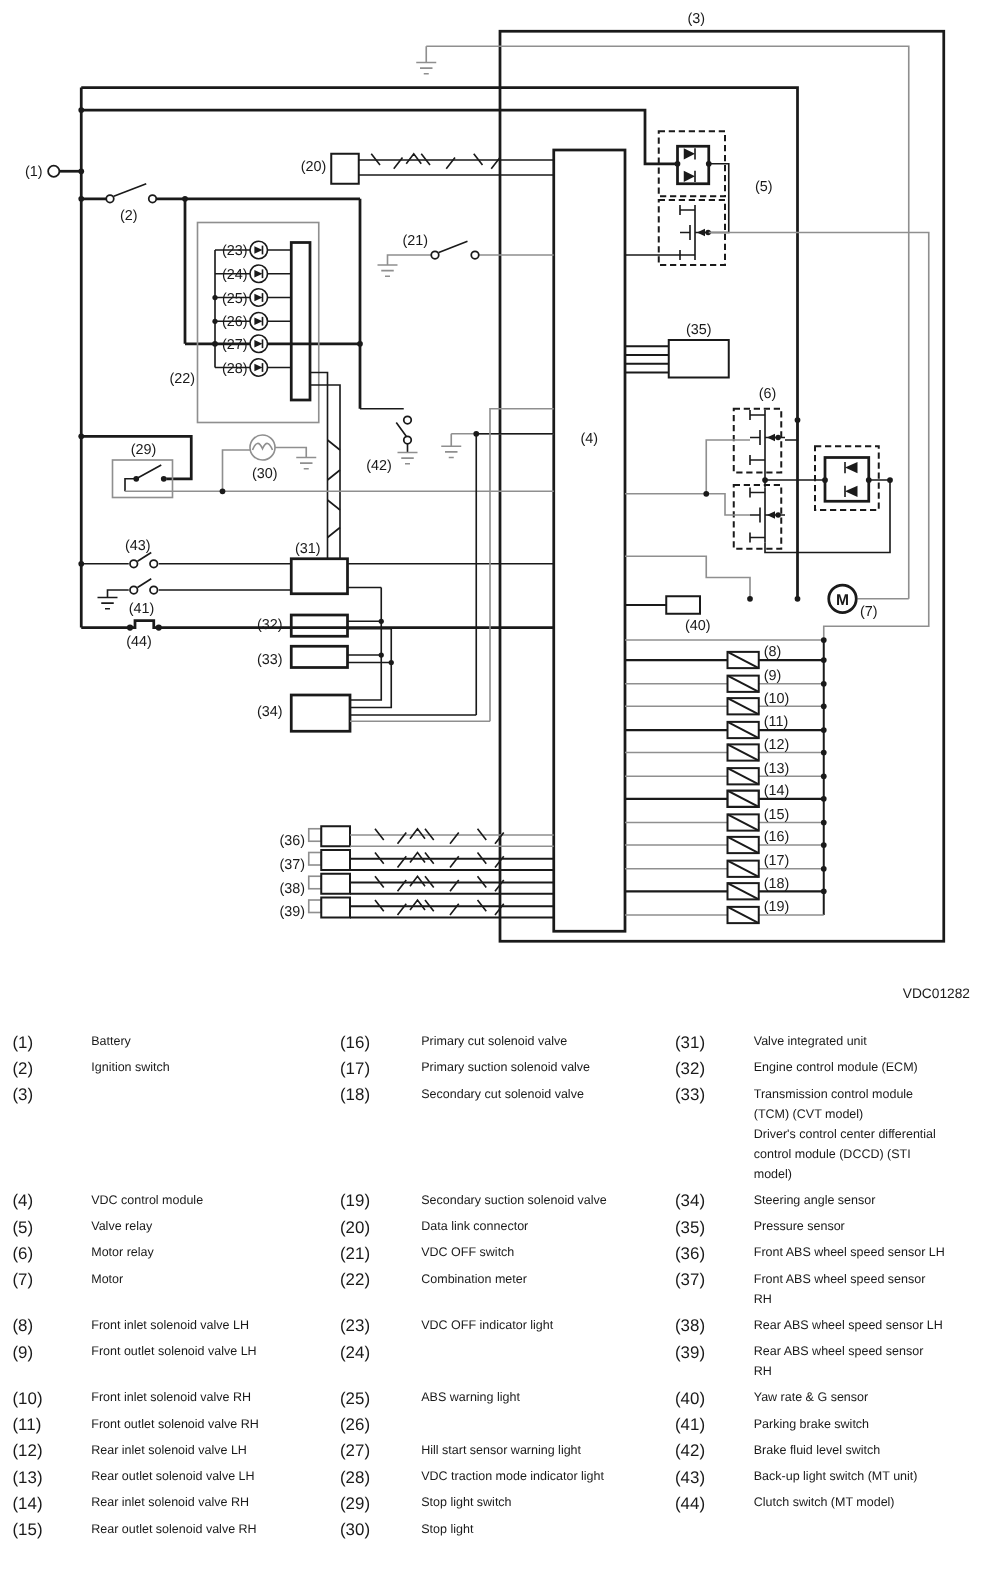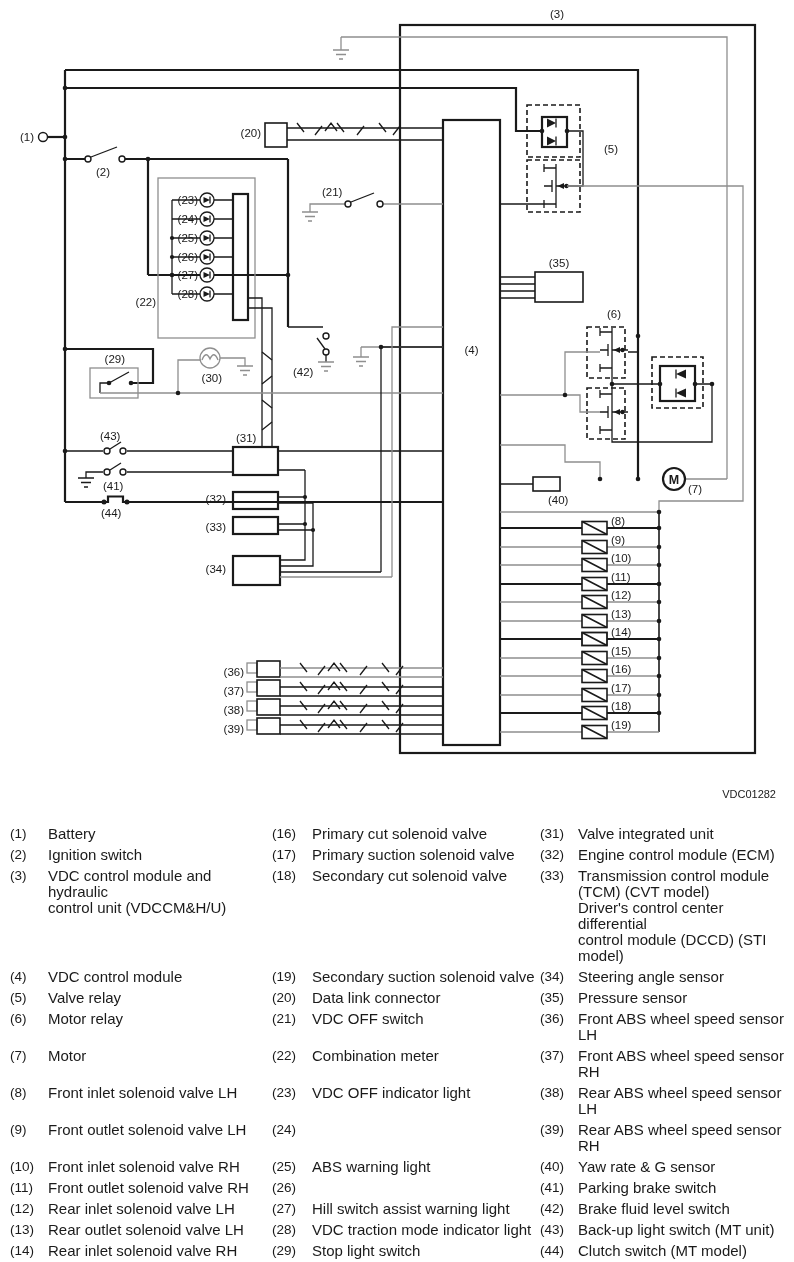--- a/index.html
+++ b/index.html
@@ -17,21 +17,21 @@
   .dot{fill:#1a1a1a;stroke:none;}
   .oc{fill:#ffffff;stroke:#1a1a1a;stroke-width:1.4;}
   .legend{padding:14px 0 0 10px;}
   .legend-row{display:flex;margin-bottom:5px;}
   .cell{display:flex;align-items:flex-start;}
   .cell.c1{width:262px;}
   .cell.c2{width:268px;}
   .cell.c3{width:254px;}
   .cell .num{width:38px;flex:none;font-size:13.5px;line-height:16px;}
   .cell.c2 .num{width:40px;}
-  .cell .lab{font-size:15px;line-height:16px;white-space:pre-line;}
+  .cell .lab{font-size:10px;line-height:16px;white-space:pre-line;margin-left:25px;}
 </style>
 </head>
 <body>
 
 <div class="diagram-wrap">
 <svg width="794" height="812" viewBox="0 0 794 812">
   <defs>
     <g id="gnd">
       <path d="M-8,0 H8 M-5,4.5 H5 M-2,9 H2"></path>
     </g>
@@ -397,22 +397,20 @@
         <span class="lab">Primary suction solenoid valve</span>
       </div>
       <div class="cell c3">
         <span class="num">(32)</span>
         <span class="lab">Engine control module (ECM)</span>
       </div>
     </div>
     <div class="legend-row">
       <div class="cell c1">
         <span class="num">(3)</span>
-        <span class="lab">VDC control module and hydraulic
-control unit (VDCCM&amp;H/U)</span>
       </div>
       <div class="cell c2">
         <span class="num">(18)</span>
         <span class="lab">Secondary cut solenoid valve</span>
       </div>
       <div class="cell c3">
         <span class="num">(33)</span>
         <span class="lab">Transmission control module
 (TCM) (CVT model)
 Driver's control center differential
@@ -532,21 +530,21 @@
         <span class="lab">Parking brake switch</span>
       </div>
     </div>
     <div class="legend-row">
       <div class="cell c1">
         <span class="num">(12)</span>
         <span class="lab">Rear inlet solenoid valve LH</span>
       </div>
       <div class="cell c2">
         <span class="num">(27)</span>
-        <span class="lab">Hill switch assist warning light</span>
+        <span class="lab">Hill start sensor warning light</span>
       </div>
       <div class="cell c3">
         <span class="num">(42)</span>
         <span class="lab">Brake fluid level switch</span>
       </div>
     </div>
     <div class="legend-row">
       <div class="cell c1">
         <span class="num">(13)</span>
         <span class="lab">Rear outlet solenoid valve LH</span>

